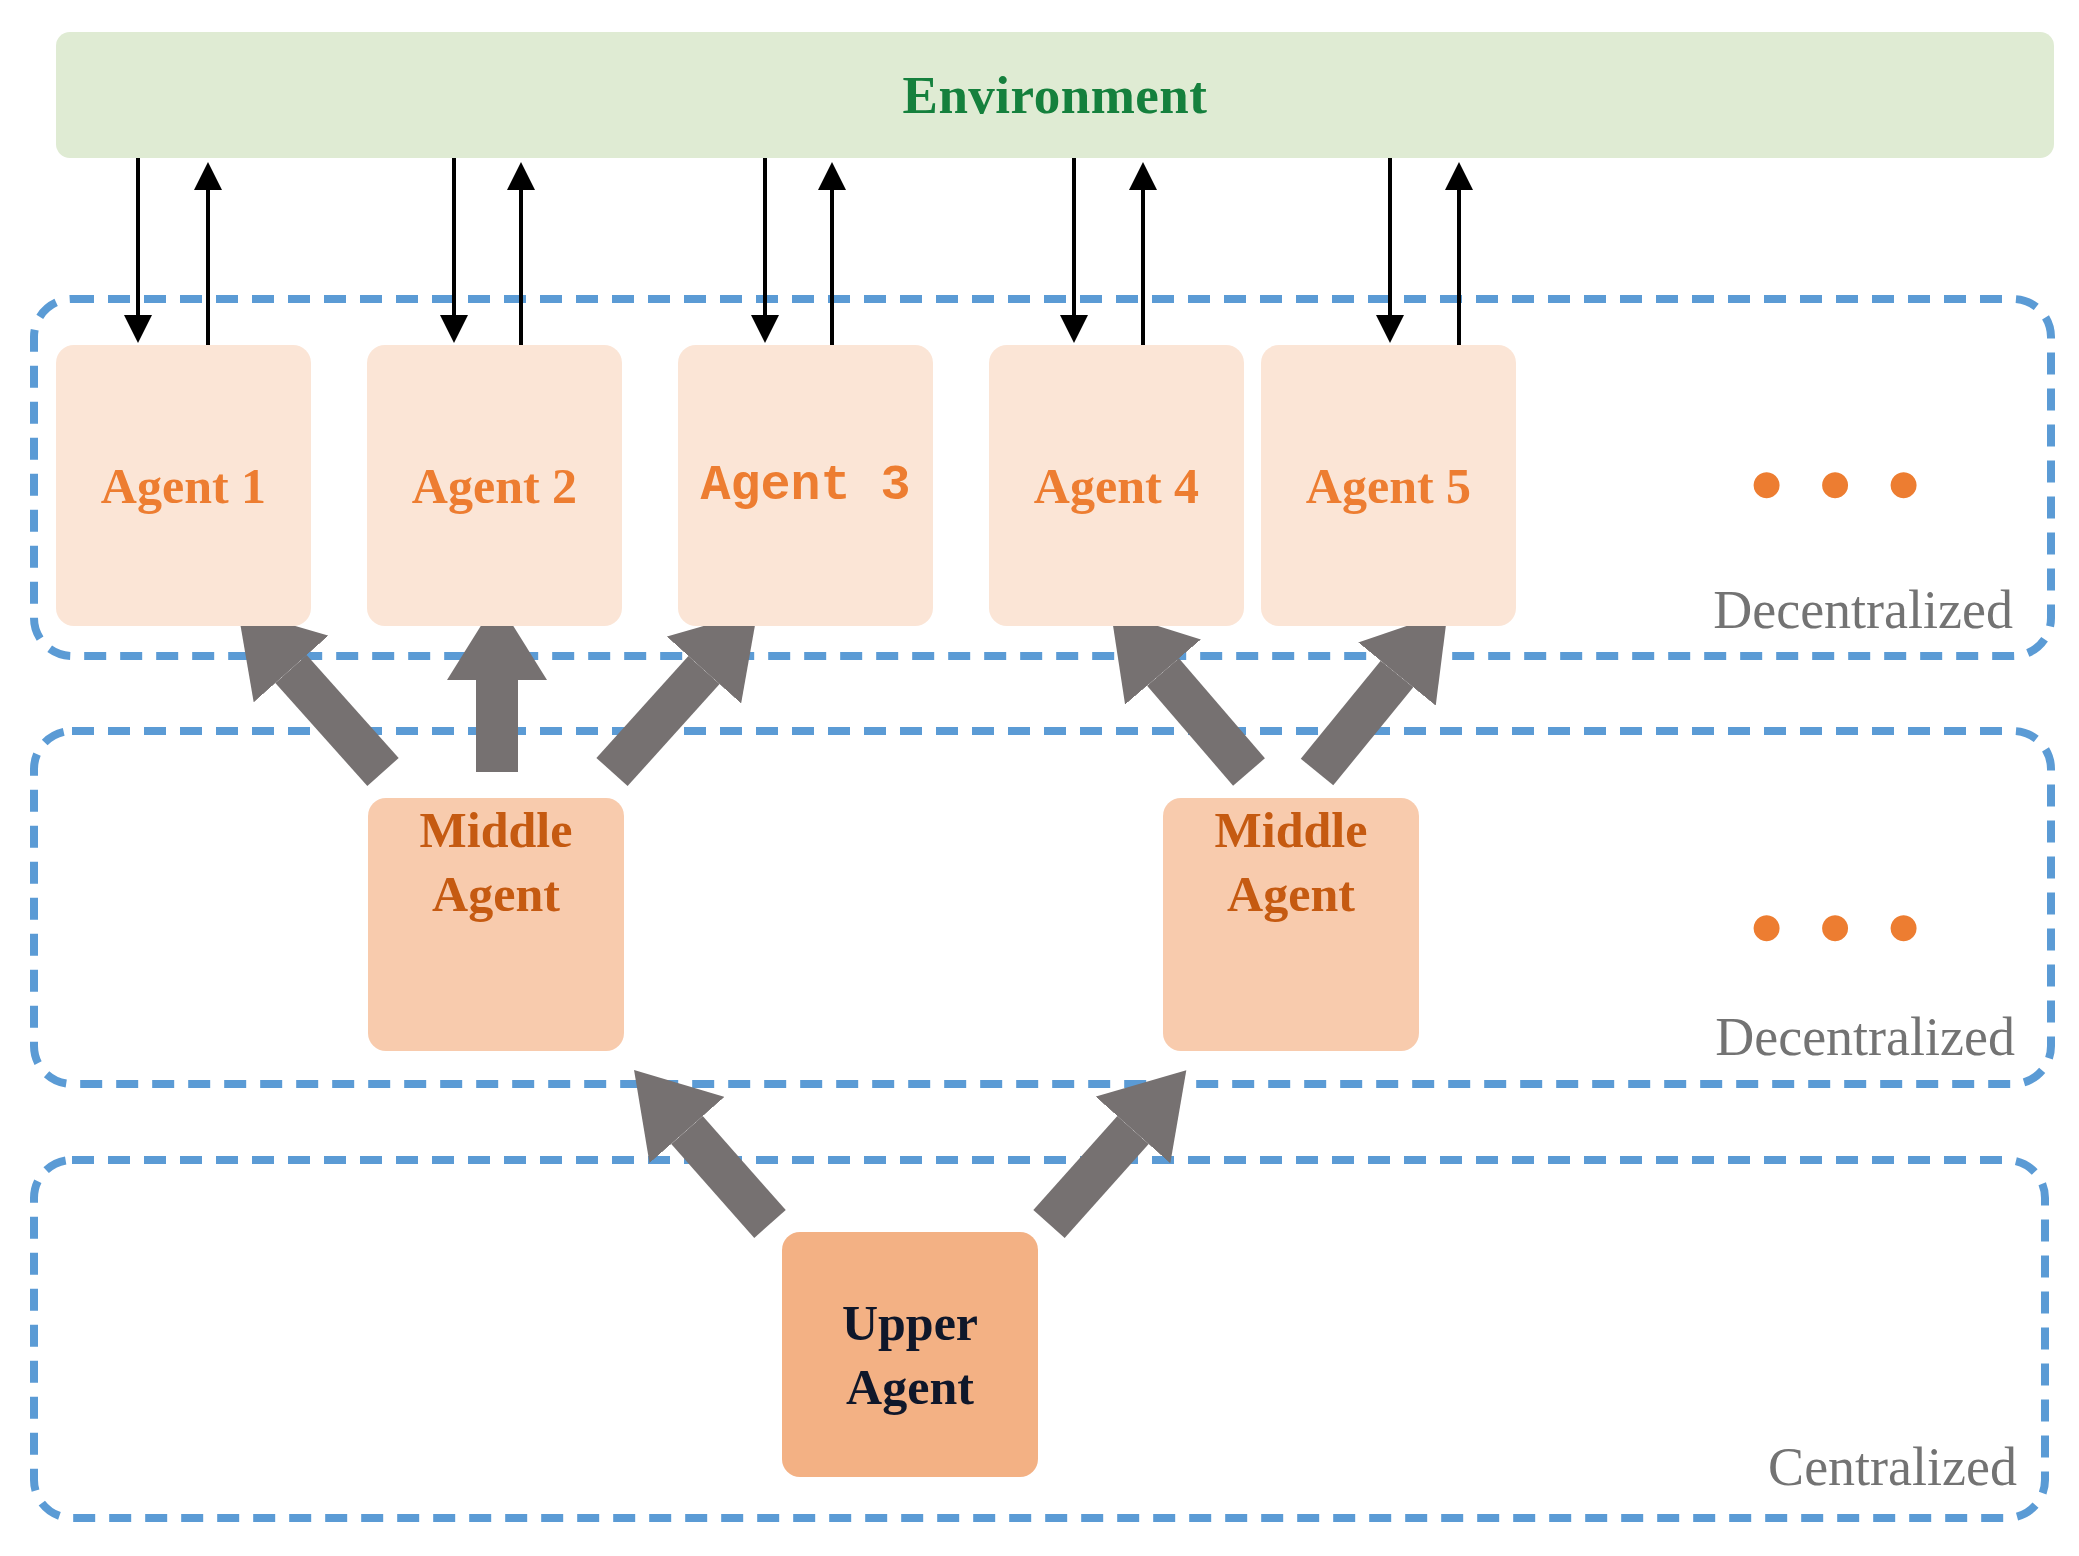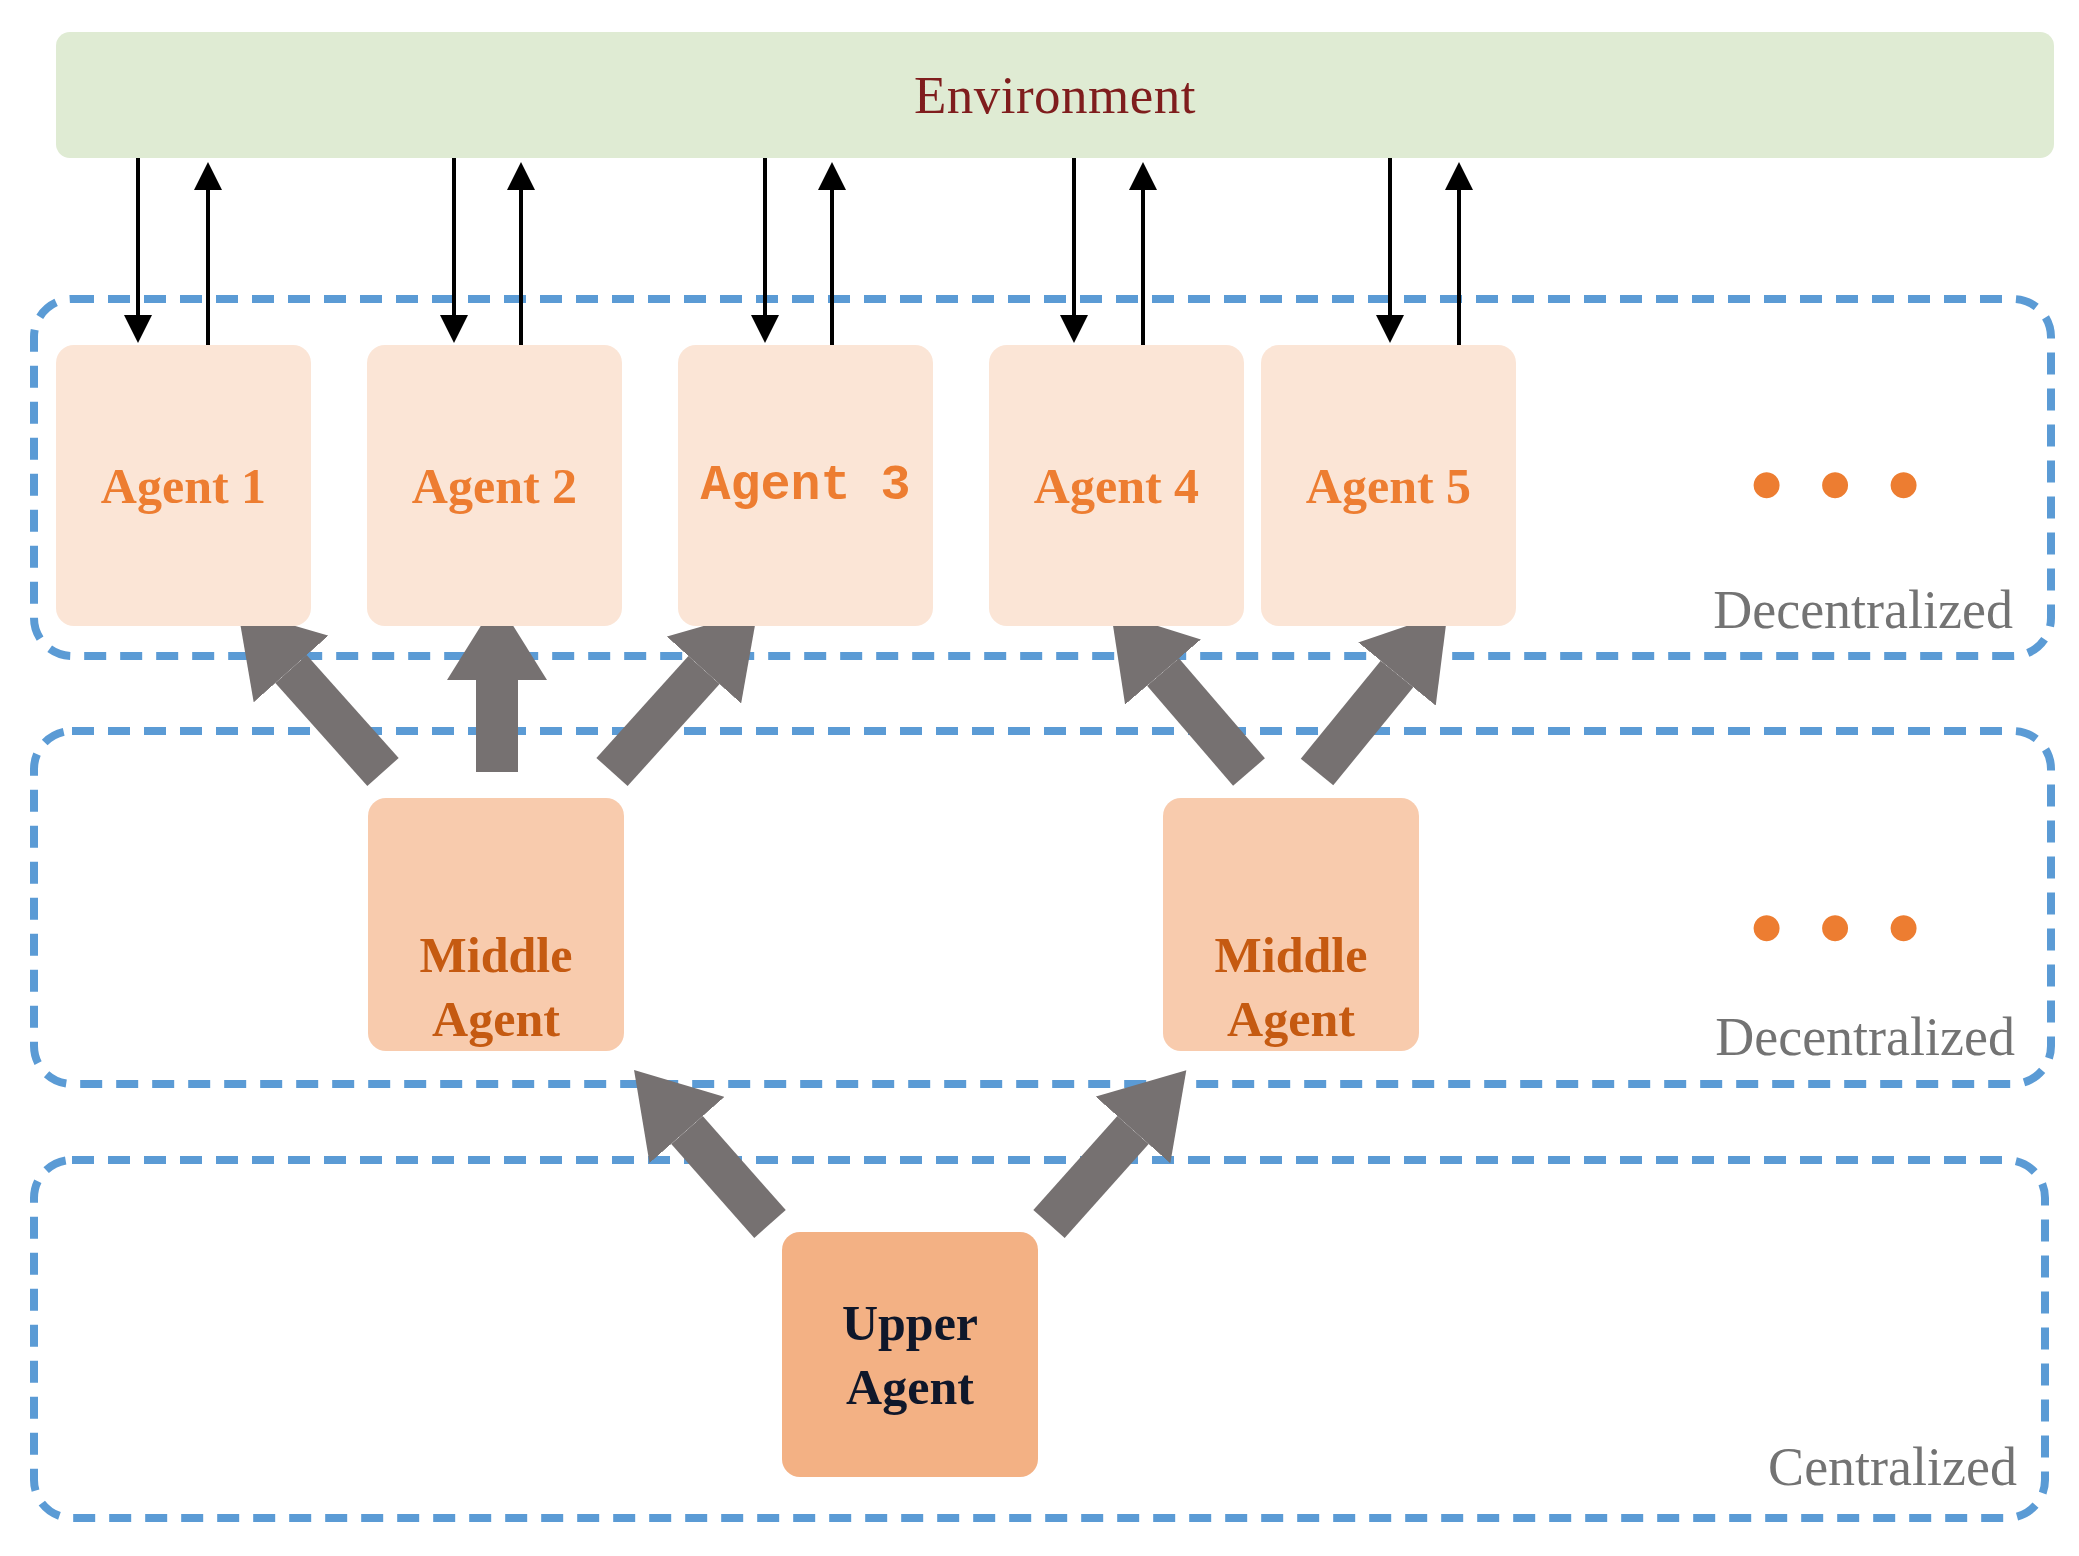--- a/index.html
+++ b/index.html
@@ -25,23 +25,23 @@
     position: absolute;
     left: 56px; top: 32px;
     width: 1998px; height: 126px;
     background: #DFEBD3;
     border-radius: 14px;
     display: flex;
     align-items: center;
     justify-content: center;
   }
   .env-label {
-    color: #7f1d1d;
+    color: #15803d;
     font-size: 53px;
-    font-weight: normal;
+    font-weight: bold;
     letter-spacing: 0.5px;
   }
   .agent-box {
     position: absolute;
     top: 345px;
     width: 255px; height: 281px;
     background: #FBE5D6;
     border-radius: 18px;
     display: flex;
     align-items: center;
@@ -52,21 +52,21 @@
     font-size: 50px;
     font-weight: bold;
   }
   .middle-box {
     position: absolute;
     top: 798px;
     width: 256px; height: 253px;
     background: #F8CBAD;
     border-radius: 18px;
     display: flex;
-    align-items: flex-end;
+    align-items: flex-start;
     justify-content: center;
   }
   .middle-box .box-label {
     color: #C55A11;
     font-size: 50px;
     font-weight: bold;
     line-height: 1.28;
   }
   .upper-box {
     position: absolute;

